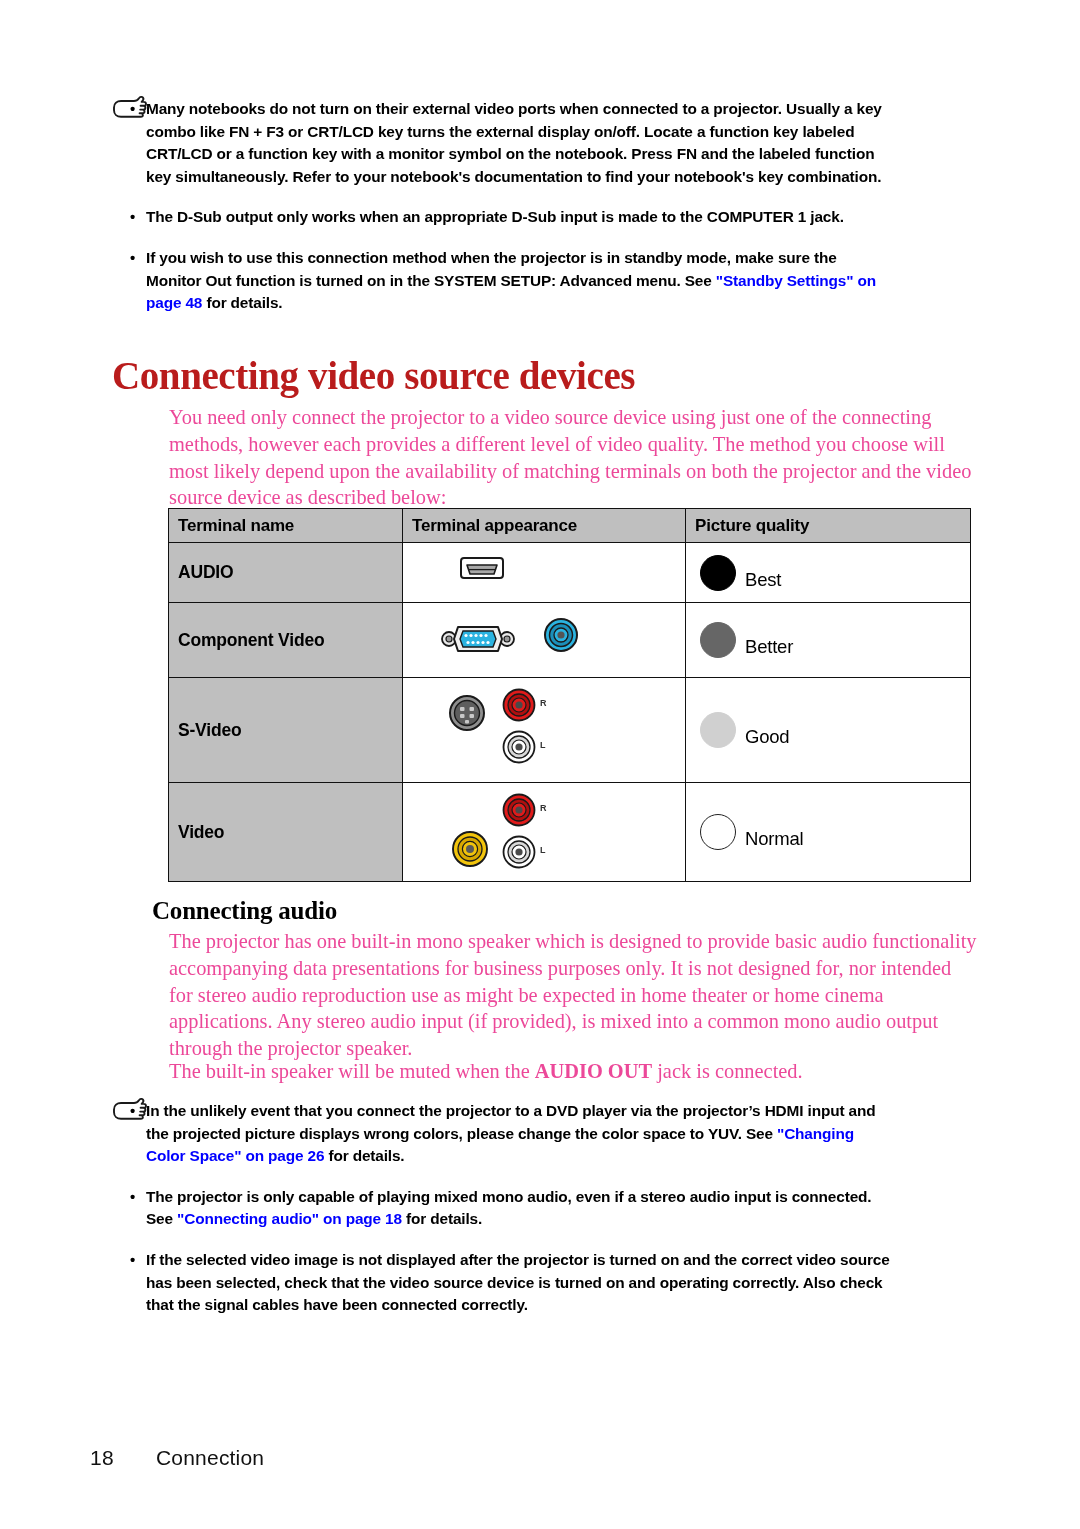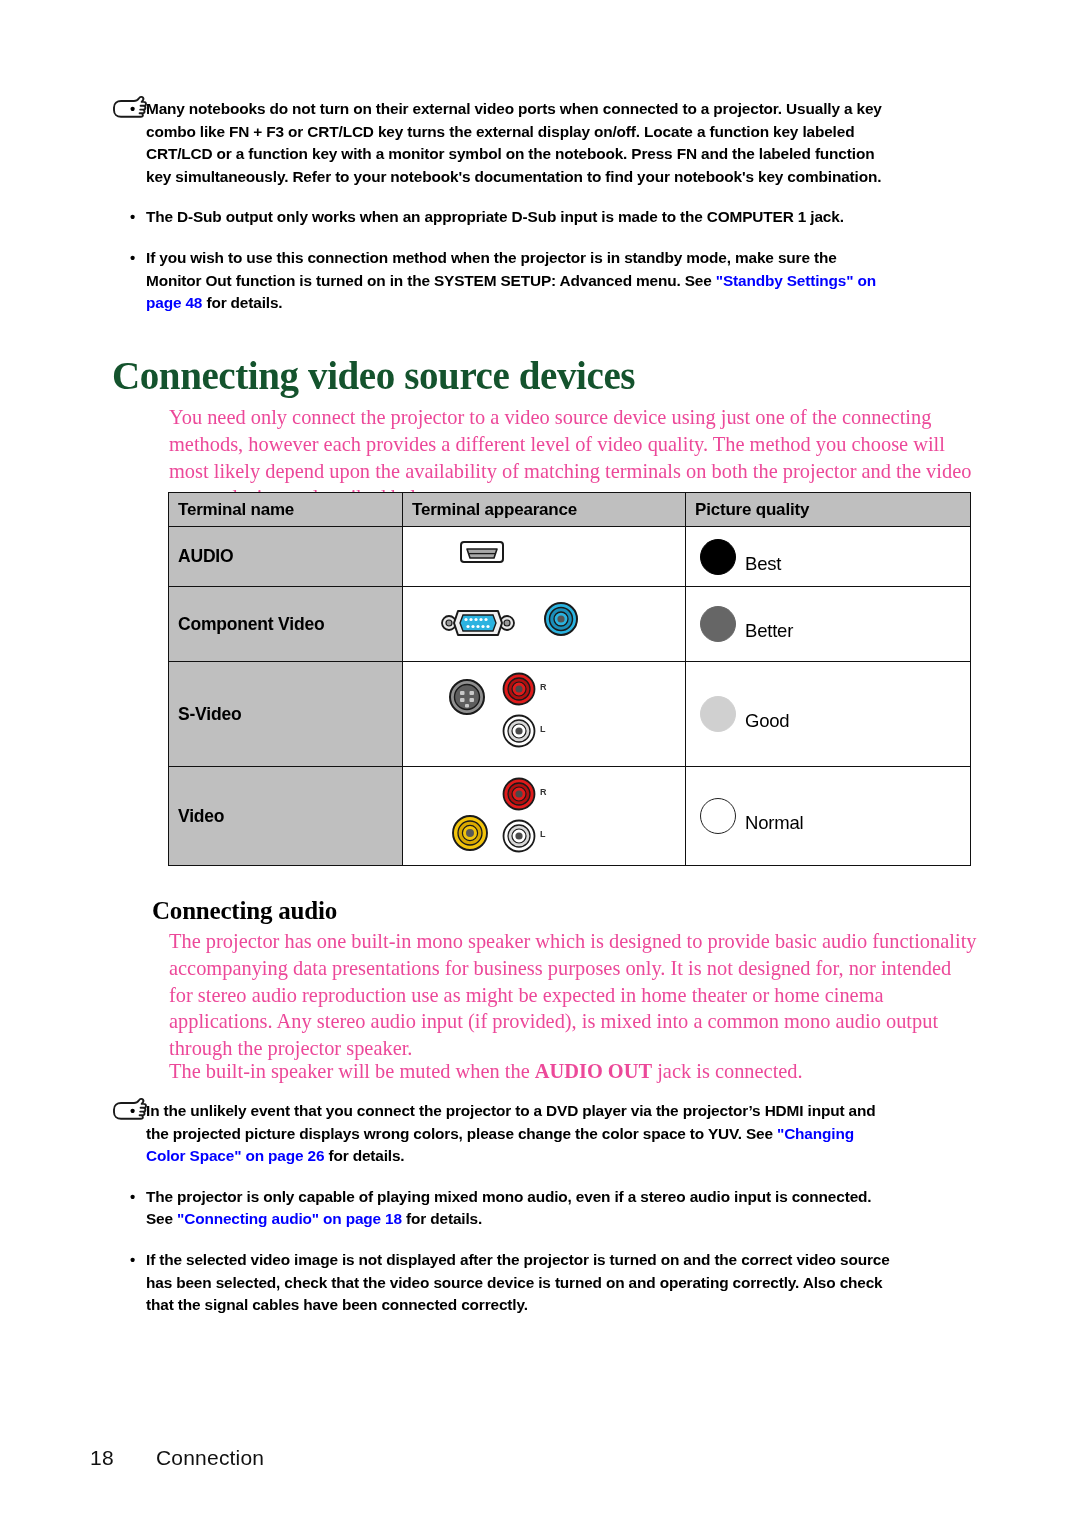--- a/index.html
+++ b/index.html
@@ -52,21 +52,21 @@
   .lnk { color: #0000ff; }
 
   
   .h1 {
     position: absolute;
     font-family: "Liberation Serif", serif;
     font-weight: bold;
     font-size: 39px;
     line-height: 44px;
     letter-spacing: -0.4px;
-    color: #14532d;
+    color: #b91c1c;
     white-space: nowrap;
   }
   .h2 {
     position: absolute;
     font-family: "Liberation Serif", serif;
     font-weight: bold;
     font-size: 25px;
     line-height: 30px;
     letter-spacing: -0.2px;
     color: #000;
@@ -162,21 +162,21 @@
 
   <div class="note-item"><span class="note-bullet">•</span><span><span>Many notebooks do not turn on their external video ports when connected to a projector. Usually a key combo like FN + F3 or CRT/LCD key turns the external display on/off. Locate a function key labeled CRT/LCD or a function key with a monitor symbol on the notebook. Press FN and the labeled function key simultaneously. Refer to your notebook's documentation to find your notebook's key combination.</span></span></div>
       <div class="note-item"><span class="note-bullet">•</span><span><span>The D-Sub output only works when an appropriate D-Sub input is made to the COMPUTER 1 jack.</span></span></div>
       <div class="note-item"><span class="note-bullet">•</span><span><span>If you wish to use this connection method when the projector is in standby mode, make sure the Monitor Out function is turned on in the SYSTEM SETUP: Advanced menu. See </span><span class="lnk">"Standby Settings" on page 48</span><span> for details.</span></span></div>
     </div>
 
   <div class="h1" style="left:112px; top:354px;">Connecting video source devices</div>
 
   <div class="body-text" style="left:169px; top:404px; width:808px;">You need only connect the projector to a video source device using just one of the connecting methods, however each provides a different level of video quality. The method you choose will most likely depend upon the availability of matching terminals on both the projector and the video source device as described below:</div>
 
-  <table class="tbl" style="left:168px; top:492px; width:802px;">
+  <table class="tbl" style="left:168px; top:508px; width:802px;">
     <colgroup>
       <col style="width:234px">
       <col style="width:283px">
       <col style="width:285px">
     </colgroup>
     <thead>
       <tr>
         <th>Terminal name</th>
         <th>Terminal appearance</th>
         <th>Picture quality</th>

